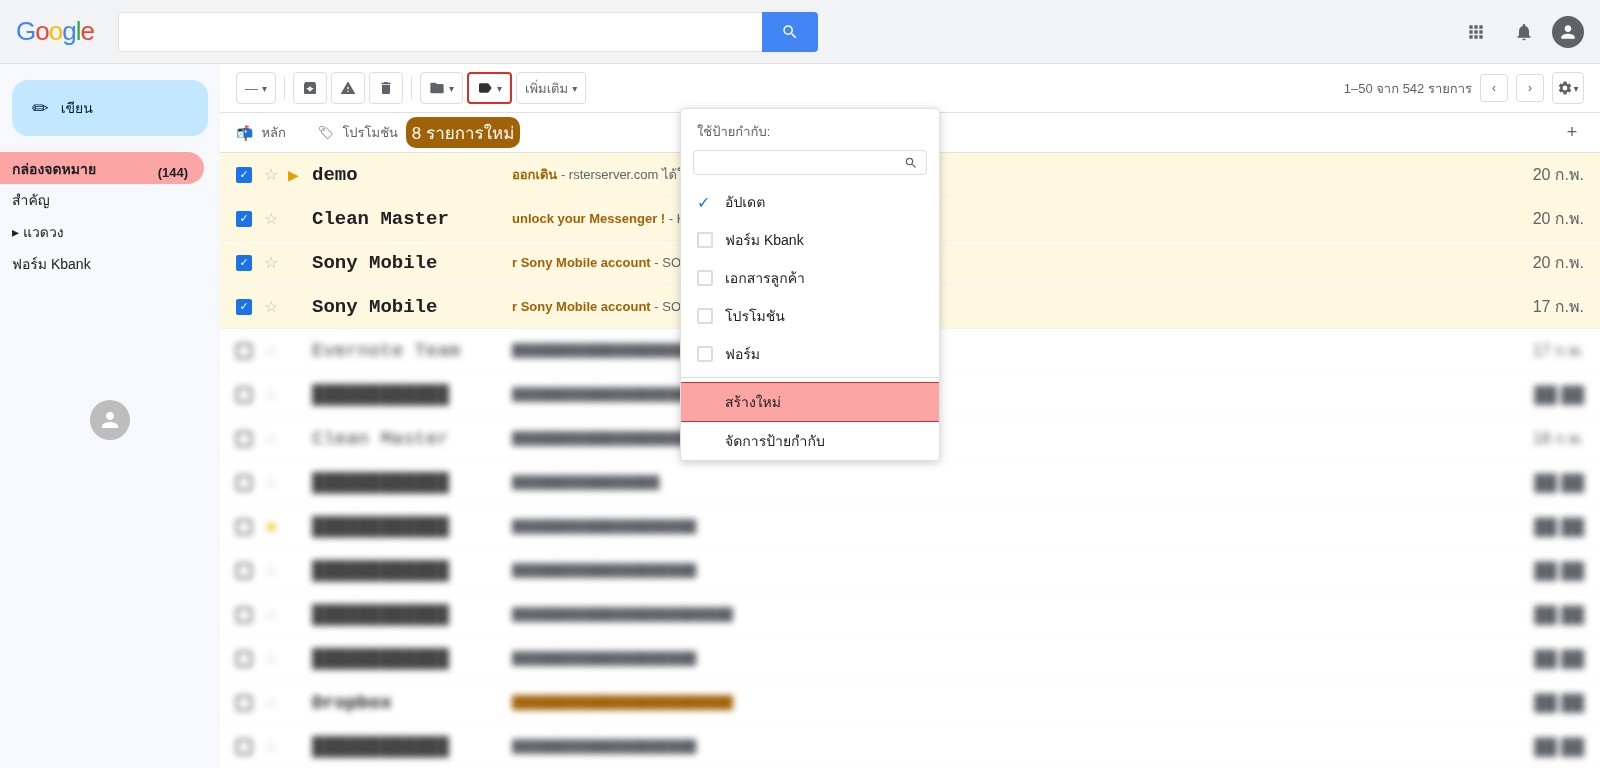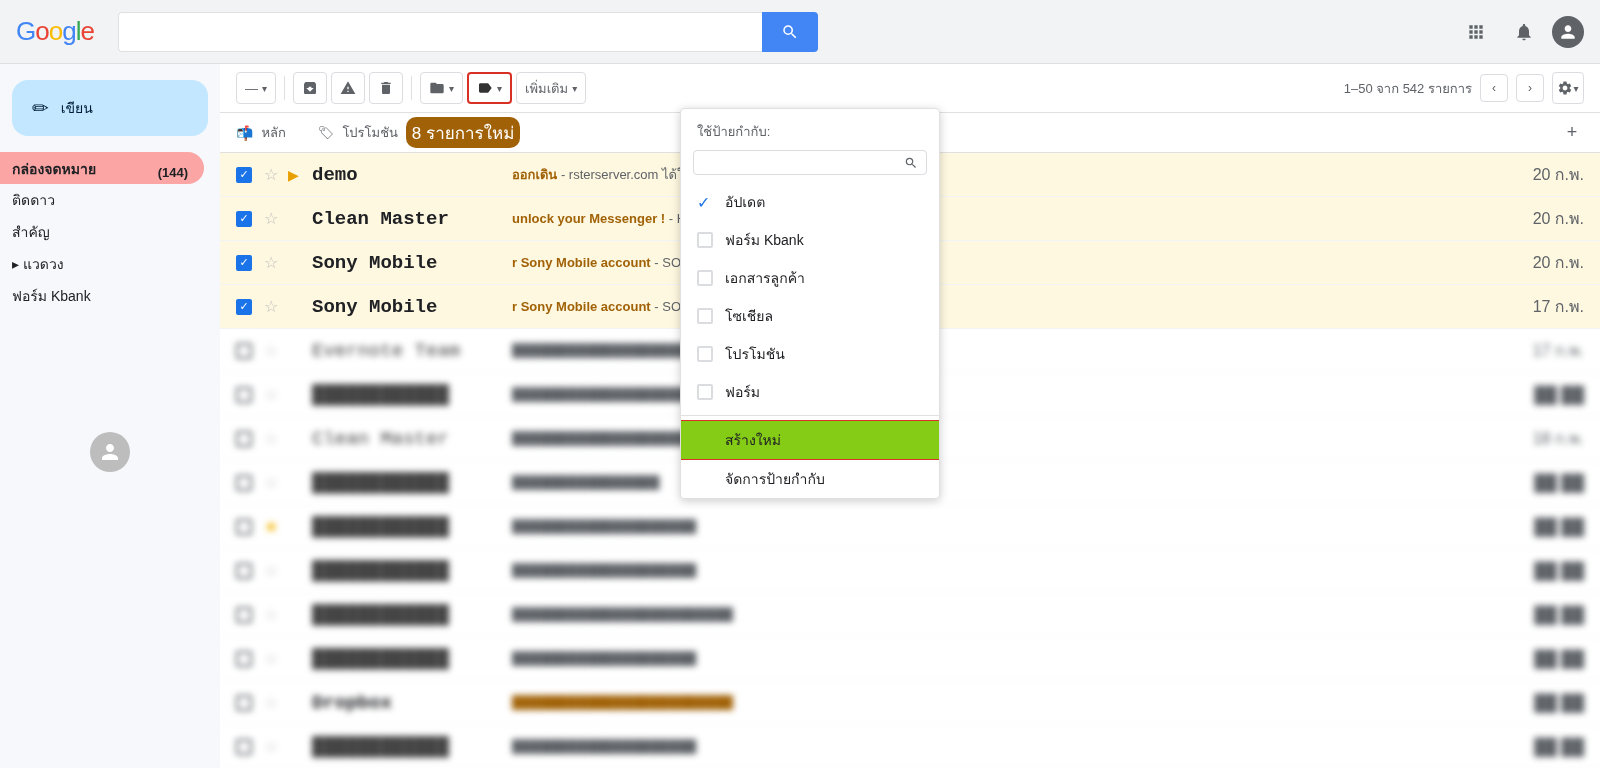--- a/index.html
+++ b/index.html
@@ -372,21 +372,21 @@
     .dropdown-item {
       display: flex;
       align-items: center;
       padding: 8px 16px;
       cursor: pointer;
       font-size: 14px;
       color: #202124;
       gap: 12px;
     }
     .dropdown-item.highlighted {
-      background: #84cc16;
+      background: #fca5a5;
       border: 1px solid #d93025;
       border-left: none;
       border-right: none;
     }
     .dropdown-item .check-icon { color: #1a73e8; font-size: 16px; width: 16px; }
     .dropdown-item .empty-check { width: 16px; }
     .dropdown-divider { height: 1px; background: #e0e0e0; margin: 4px 0; }
     .dropdown-check {
       width: 16px;
       height: 16px;
@@ -461,23 +461,20 @@
 
   <div class="sidebar">
     <button class="compose-btn">
       <span class="compose-icon">✏</span>
       <span>เขียน</span>
     </button>
 
     <div class="sidebar-item active">
       <span class="label">กล่องจดหมาย</span>
       <span class="count">(144)</span>
-    </div>
-    <div class="sidebar-item">
-      <span class="label">ติดดาว</span>
     </div>
     <div class="sidebar-item">
       <span class="label">สำคัญ</span>
     </div>
     <div class="sidebar-item">
       <span class="label">▸ แวดวง</span>
     </div>
     <div class="sidebar-item">
       <span class="label">ฟอร์ม Kbank</span>
     </div>
@@ -563,24 +560,20 @@
         <div class="dropdown-item">
           <div class="dropdown-check"></div>
           <span>ฟอร์ม Kbank</span>
         </div>
         <div class="dropdown-item">
           <div class="dropdown-check"></div>
           <span>เอกสารลูกค้า</span>
         </div>
         <div class="dropdown-item">
           <div class="dropdown-check"></div>
-          <span>โซเชียล</span>
-        </div>
-        <div class="dropdown-item">
-          <div class="dropdown-check"></div>
           <span>โปรโมชัน</span>
         </div>
         <div class="dropdown-item">
           <div class="dropdown-check"></div>
           <span>ฟอร์ม</span>
         </div>
         <div class="dropdown-divider"></div>
         <div class="dropdown-item highlighted">
           <span class="empty-check"></span>
           <span>สร้างใหม่</span>

